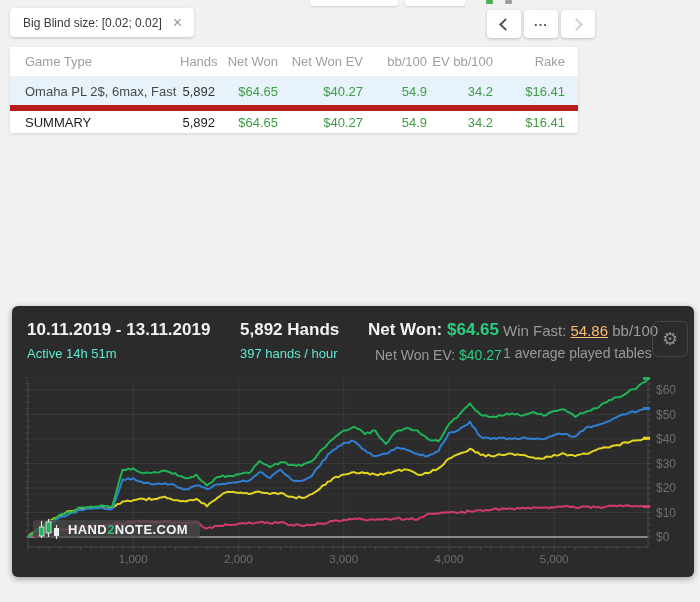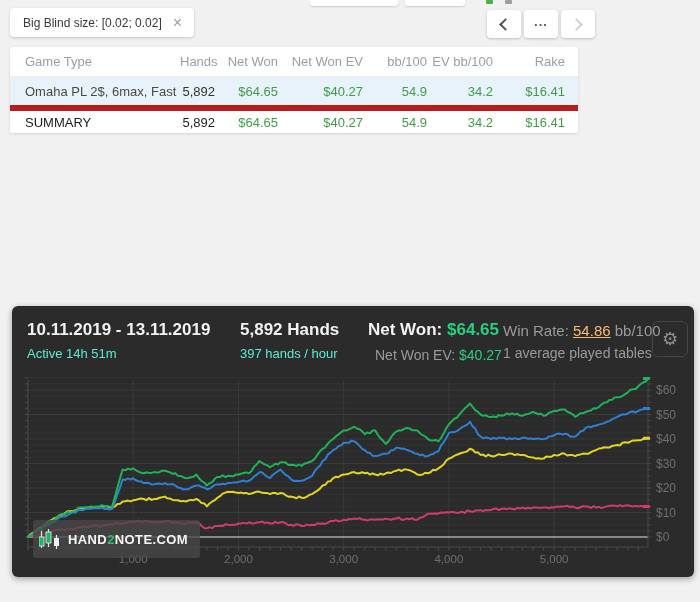--- a/index.html
+++ b/index.html
@@ -61,21 +61,21 @@
   .p-gray { color:#9a9a9a; }
   .winrate-green { color:#fdba74;text-decoration:underline; }
   .gear-btn {
     position:absolute; left:640px; top:15px; width:36px; height:36px;
     border:1px solid #454545; border-radius:6px; background:transparent;
     color:#8d8d8d; font-size:18px; line-height:34px; text-align:center; cursor:pointer;
   }
   .chart-wrap { position:absolute; left:0; top:68px; width:682px; height:203px; }
   
   .watermark {
-    position:absolute; left:21px; top:214px; height:38px;
+    position:absolute; left:21px; top:214px; height:18px;
     background:rgba(72,72,72,.78); border-radius:3px;
     display:flex; align-items:center; padding:0 12px 0 6px; gap:7px;
   }
   .wm-text { font-size:13px; font-weight:bold; color:#f5f5f5; letter-spacing:.4px; }
   .wm-text .two { color:#2bbf6b; }
 </style>
 </head>
 <body>
 
 <div class="cutoff-box" style="left:310px; width:88px; height:6px;"></div>
@@ -140,21 +140,21 @@
   <div class="ph" style="left:356px; top:14px; font-size:17px;">
     <span class="p-big">Net Won:</span>
     <span class="p-green" style="font-weight:bold;">$64.65</span>
   </div>
   <div class="ph" style="left:363px; top:41px; font-size:14px;">
     <span class="p-gray">Net Won  EV:</span>
     <span class="p-green">$40.27</span>
   </div>
 
   <div class="ph" style="left:491px; top:16px; font-size:15px;">
-    <span class="p-gray">Win Rate:</span>
+    <span class="p-gray">Win Fast:</span>
     <span class="winrate-green">54.86</span>
     <span class="p-gray">bb/100</span>
   </div>
   <div class="ph p-gray" style="left:491px; top:39px; font-size:14px;">1 average played tables</div>
 
   <button class="gear-btn">⚙</button>
 
   <div class="chart-wrap">
     <svg id="chart-svg" width="682" height="203" viewBox="0 0 682 203">
         <line x1="16" y1="156.875" x2="636" y2="156.875" stroke="rgba(255,255,255,0.035)" stroke-width="1"></line>

